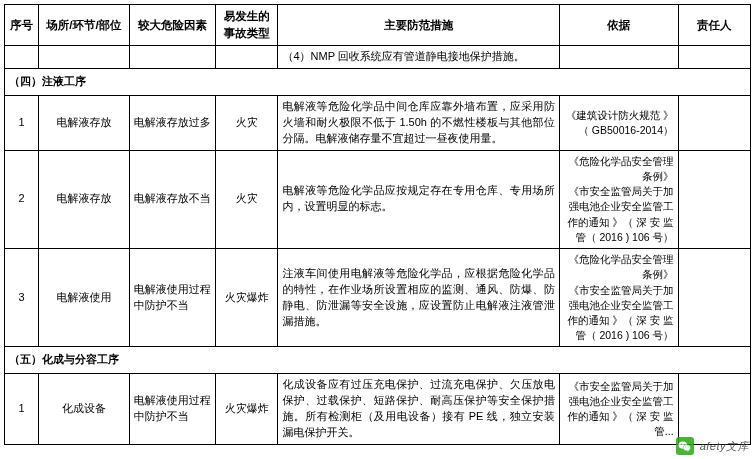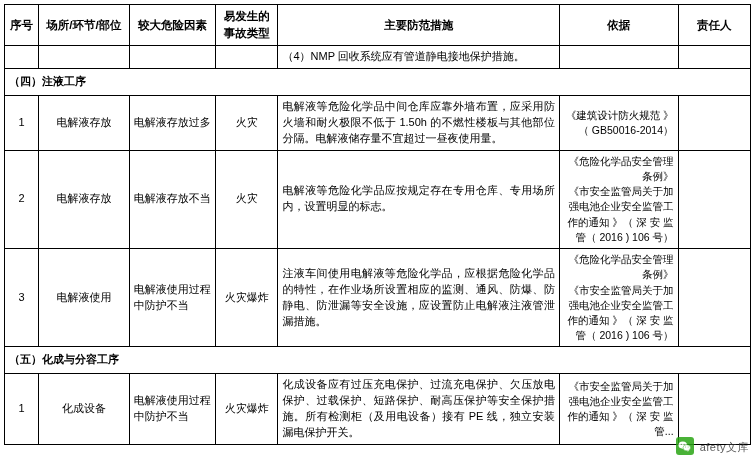--- a/index.html
+++ b/index.html
@@ -73,24 +73,25 @@
   .measure-cell {
     font-size: 11px;
     line-height: 1.55;
     text-align: justify;
   }
   .watermark {
     position: absolute;
     right: 6px;
     bottom: 4px;
     display: flex;
-    align-items: flex-end;
+    align-items: center;
     gap: 6px;
     opacity: 0.85;
     pointer-events: none;
+    font-style: italic;
   }
   .wm-logo {
     width: 18px;
     height: 18px;
     border-radius: 3px;
     background: #2aa515;
     display: flex;
     align-items: center;
     justify-content: center;
   }

